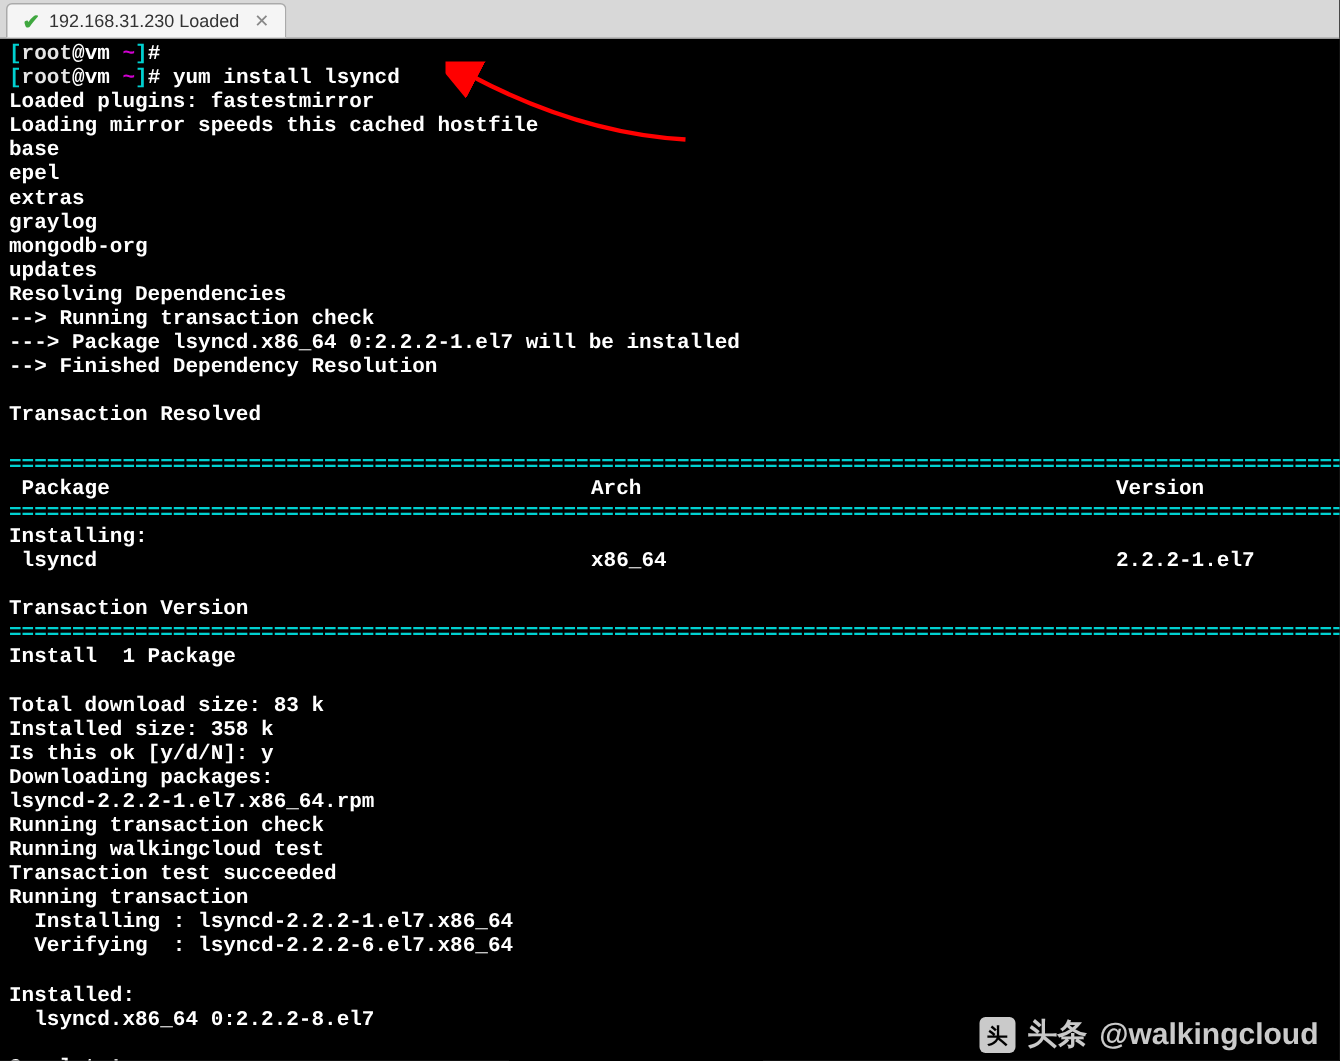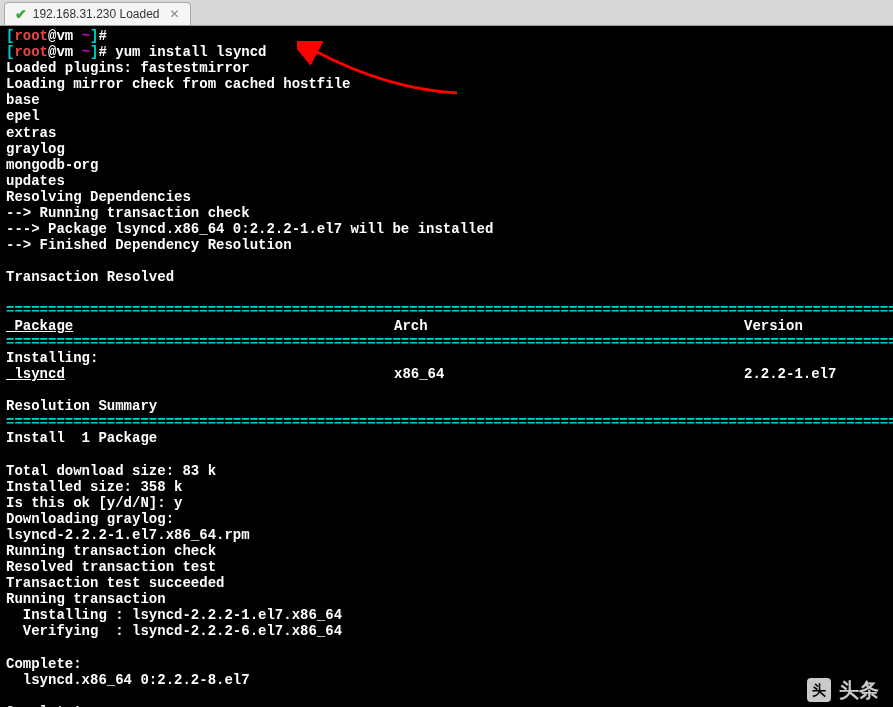--- a/index.html
+++ b/index.html
@@ -46,29 +46,29 @@
     .terminal {
       background: #000;
       color: #fff;
       padding: 2px 6px;
       font-weight: bold;
       line-height: 1.15;
       height: 681px;
       position: relative;
     }
     .prompt-open, .prompt-close { color: #00d0d0; }
-    .prompt-user { color: #ef4444; }
+    .prompt-user { color: #e5e5e5; }
     .prompt-path { color: #d000d0; }
     .prompt-white { color: #fff; }
     .sep-line {
       color: #00d0d0;
       white-space: nowrap;
       overflow: hidden;
     }
-    .col-pkg { display: inline-block; width: 388px; text-decoration: underline; }
+    .col-pkg { display: inline-block; width: 388px; }
     .col-arch { display: inline-block; width: 350px; }
     .col-ver { display: inline-block; }
     .arrow-svg {
       position: absolute;
       top: 15px;
       left: 297px;
       pointer-events: none;
     }
     .watermark {
       position: absolute;
@@ -104,68 +104,69 @@
     <span class="tab-check">✔</span>
     <span>192.168.31.230 Loaded</span>
     <span class="tab-close">✕</span>
   </div>
 </div>
 
 <div class="terminal">
 <pre><span class="prompt-open">[</span><span class="prompt-user">root</span><span class="prompt-white">@</span><span class="prompt-white">vm</span> <span class="prompt-path">~</span><span class="prompt-close">]</span><span class="prompt-white">#</span>
 <span class="prompt-open">[</span><span class="prompt-user">root</span><span class="prompt-white">@</span><span class="prompt-white">vm</span> <span class="prompt-path">~</span><span class="prompt-close">]</span><span class="prompt-white">#</span> <span>yum install lsyncd</span>
 <span>Loaded plugins: fastestmirror</span>
-<span>Loading mirror check from cached hostfile</span>
+<span>Loading mirror speeds this cached hostfile</span>
 <span>base</span>
 <span>epel</span>
 <span>extras</span>
 <span>graylog</span>
 <span>mongodb-org</span>
 <span>updates</span>
 <span>Resolving Dependencies</span>
 <span>--&gt; Running transaction check</span>
 <span>---&gt; Package lsyncd.x86_64 0:2.2.2-1.el7 will be installed</span>
 <span>--&gt; Finished Dependency Resolution</span>
 
 <span>Transaction Resolved</span>
 
 <span class="sep-line">====================================================================================================================</span>
 <span class="col-pkg"> Package</span><span class="col-arch">Arch</span><span class="col-ver">Version</span>
 <span class="sep-line">====================================================================================================================</span>
 <span>Installing:</span>
 <span class="col-pkg"> lsyncd</span><span class="col-arch">x86_64</span><span class="col-ver">2.2.2-1.el7</span>
 
-<span>Resolution Summary</span>
+<span>Transaction Version</span>
 <span class="sep-line">====================================================================================================================</span>
 <span>Install  1 Package</span>
 
 <span>Total download size: 83 k</span>
 <span>Installed size: 358 k</span>
 <span>Is this ok [y/d/N]: y</span>
-<span>Downloading graylog:</span>
+<span>Downloading packages:</span>
 <span>lsyncd-2.2.2-1.el7.x86_64.rpm</span>
 <span>Running transaction check</span>
-<span>Resolved transaction test</span>
+<span>Running walkingcloud test</span>
 <span>Transaction test succeeded</span>
 <span>Running transaction</span>
 <span>  Installing : lsyncd-2.2.2-1.el7.x86_64</span>
 <span>  Verifying  : lsyncd-2.2.2-6.el7.x86_64</span>
 
-<span>Complete:</span>
+<span>Installed:</span>
 <span>  lsyncd.x86_64 0:2.2.2-8.el7</span>
 
 <span>Complete!</span>
   </pre>
 
   <svg class="arrow-svg" width="170" height="60">
     <defs>
       <marker id="ah" markerWidth="12" markerHeight="10" refX="1" refY="5" orient="auto">
         <path d="M0,0 L0,10 L12,5 z" fill="#ff0000"></path>
       </marker>
     </defs>
     <path d="M160,52 Q90,48 18,10" stroke="#ff0000" stroke-width="3" fill="none" marker-end="url(#ah)"></path>
   </svg>
 
   <div class="watermark">
     <span class="watermark-logo">头</span>
     <span>头条</span>
+    <span>@walkingcloud</span>
   </div>
 </div>
 
 </body></html>

